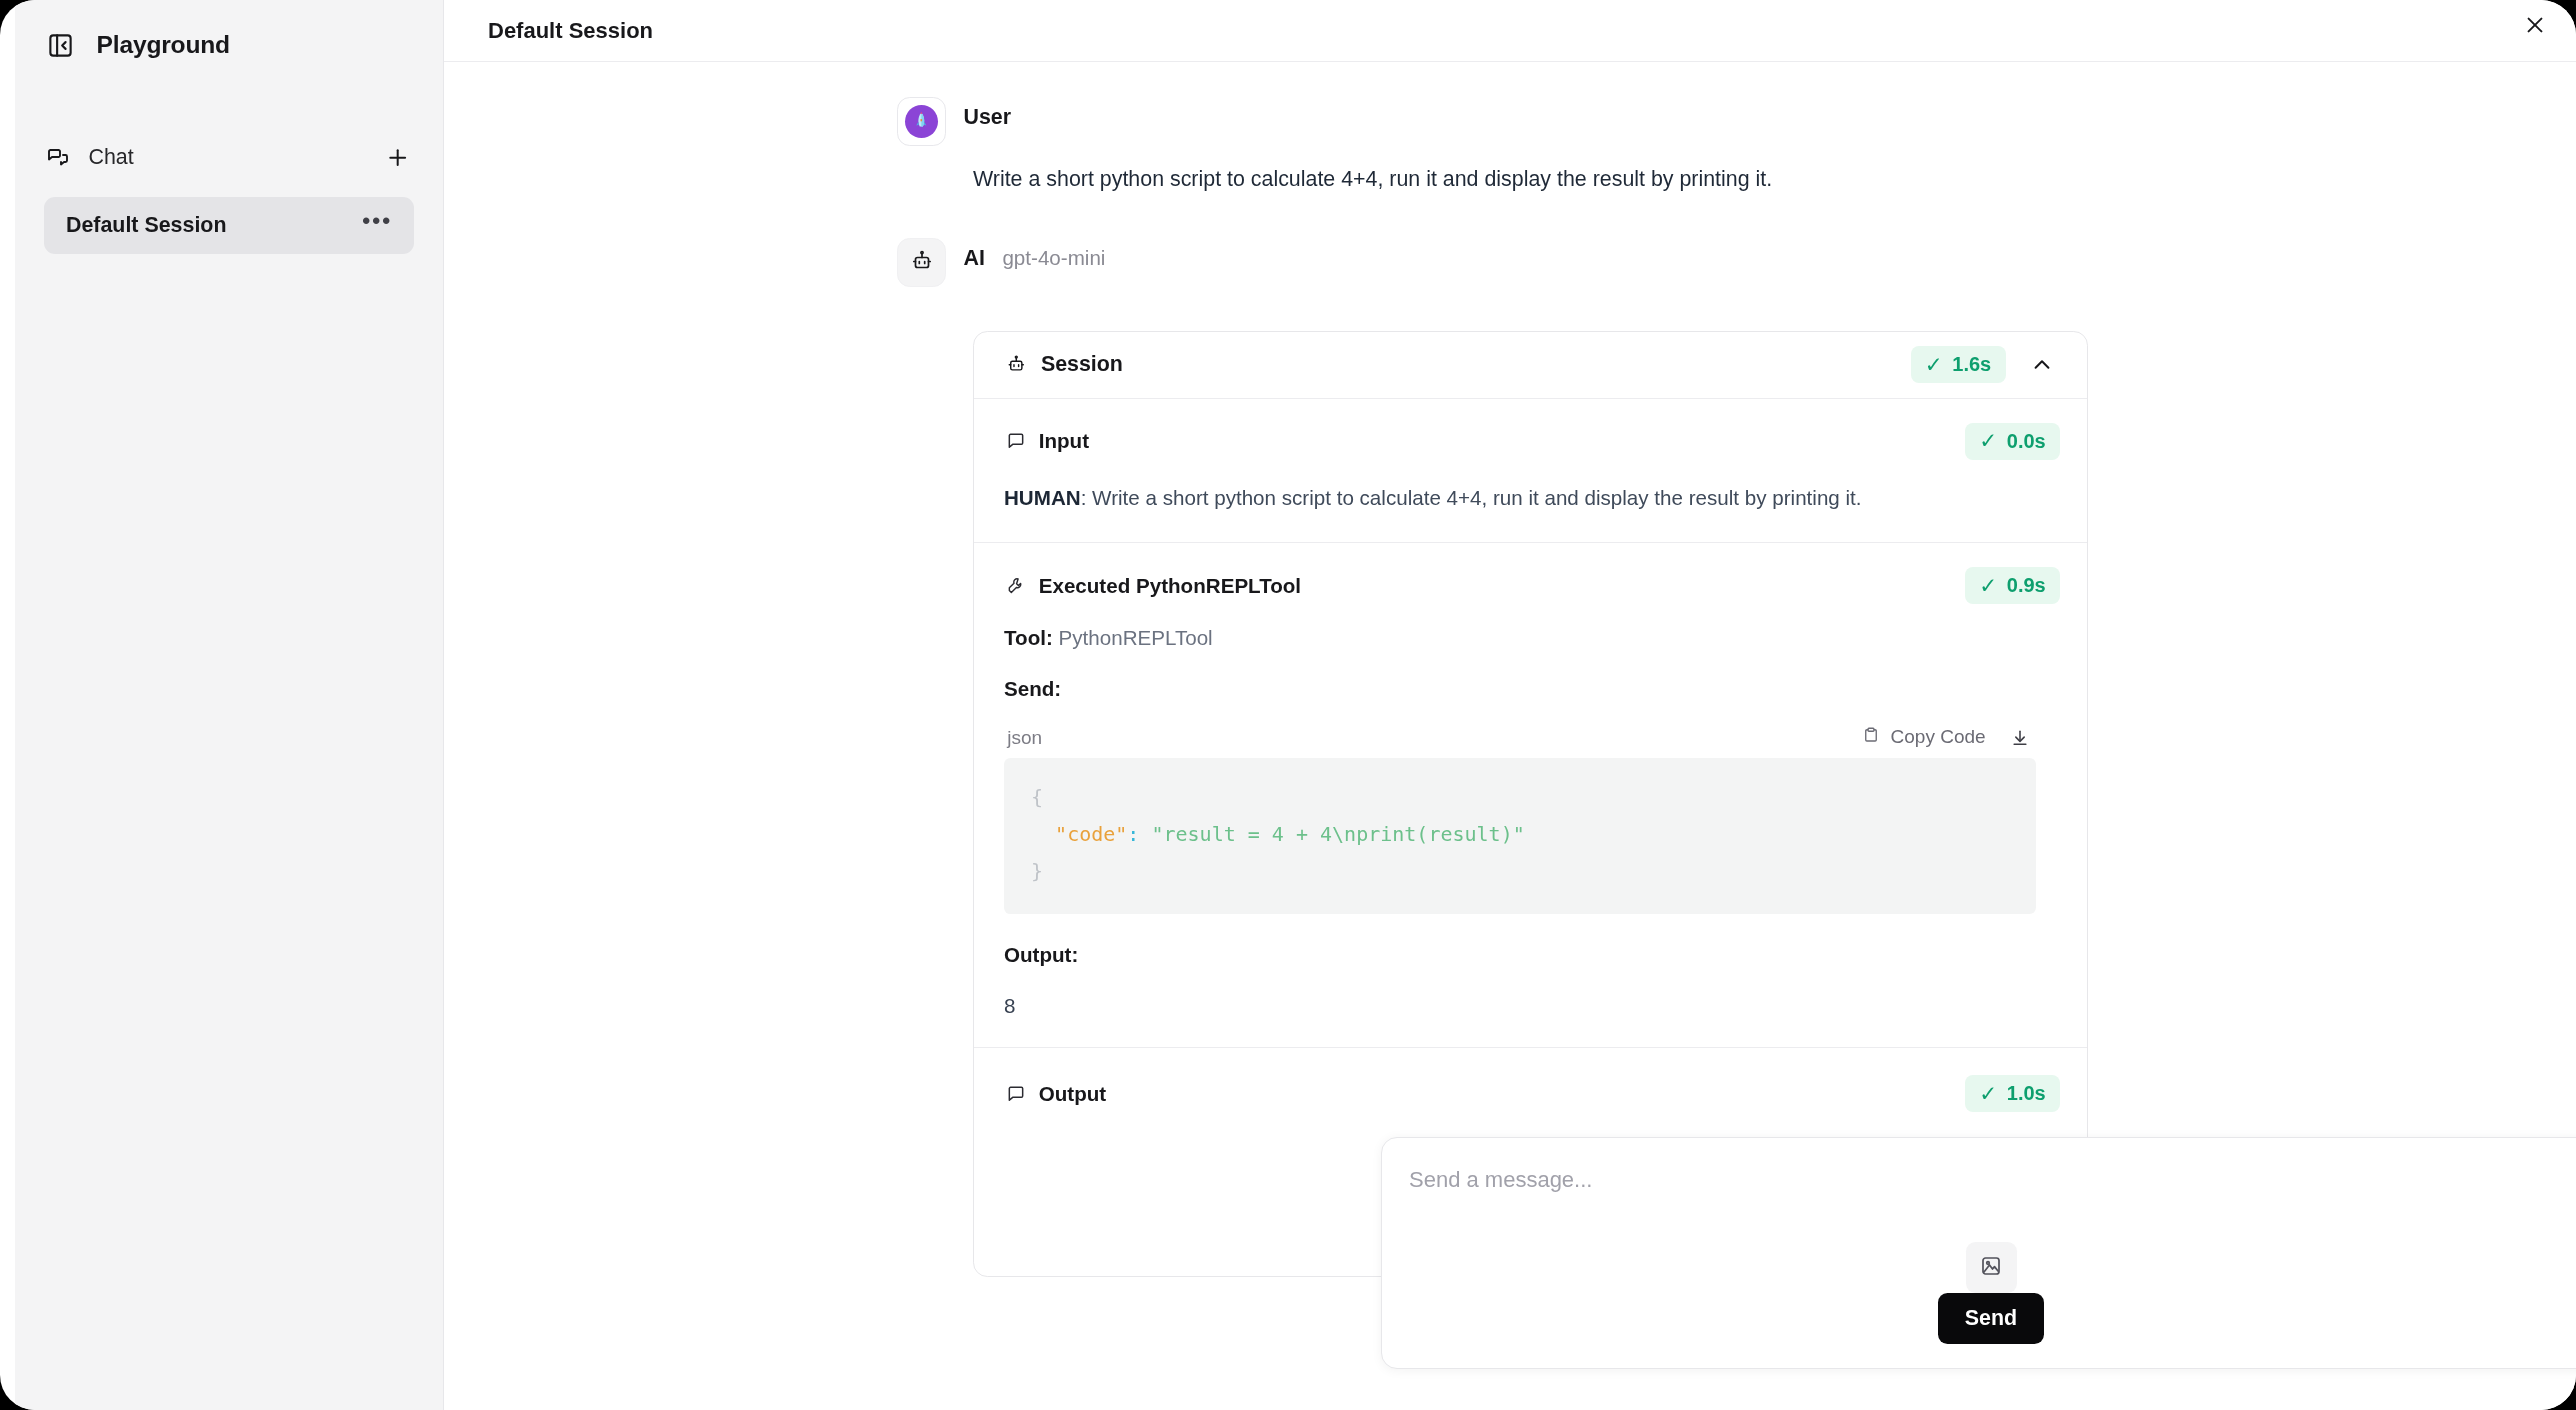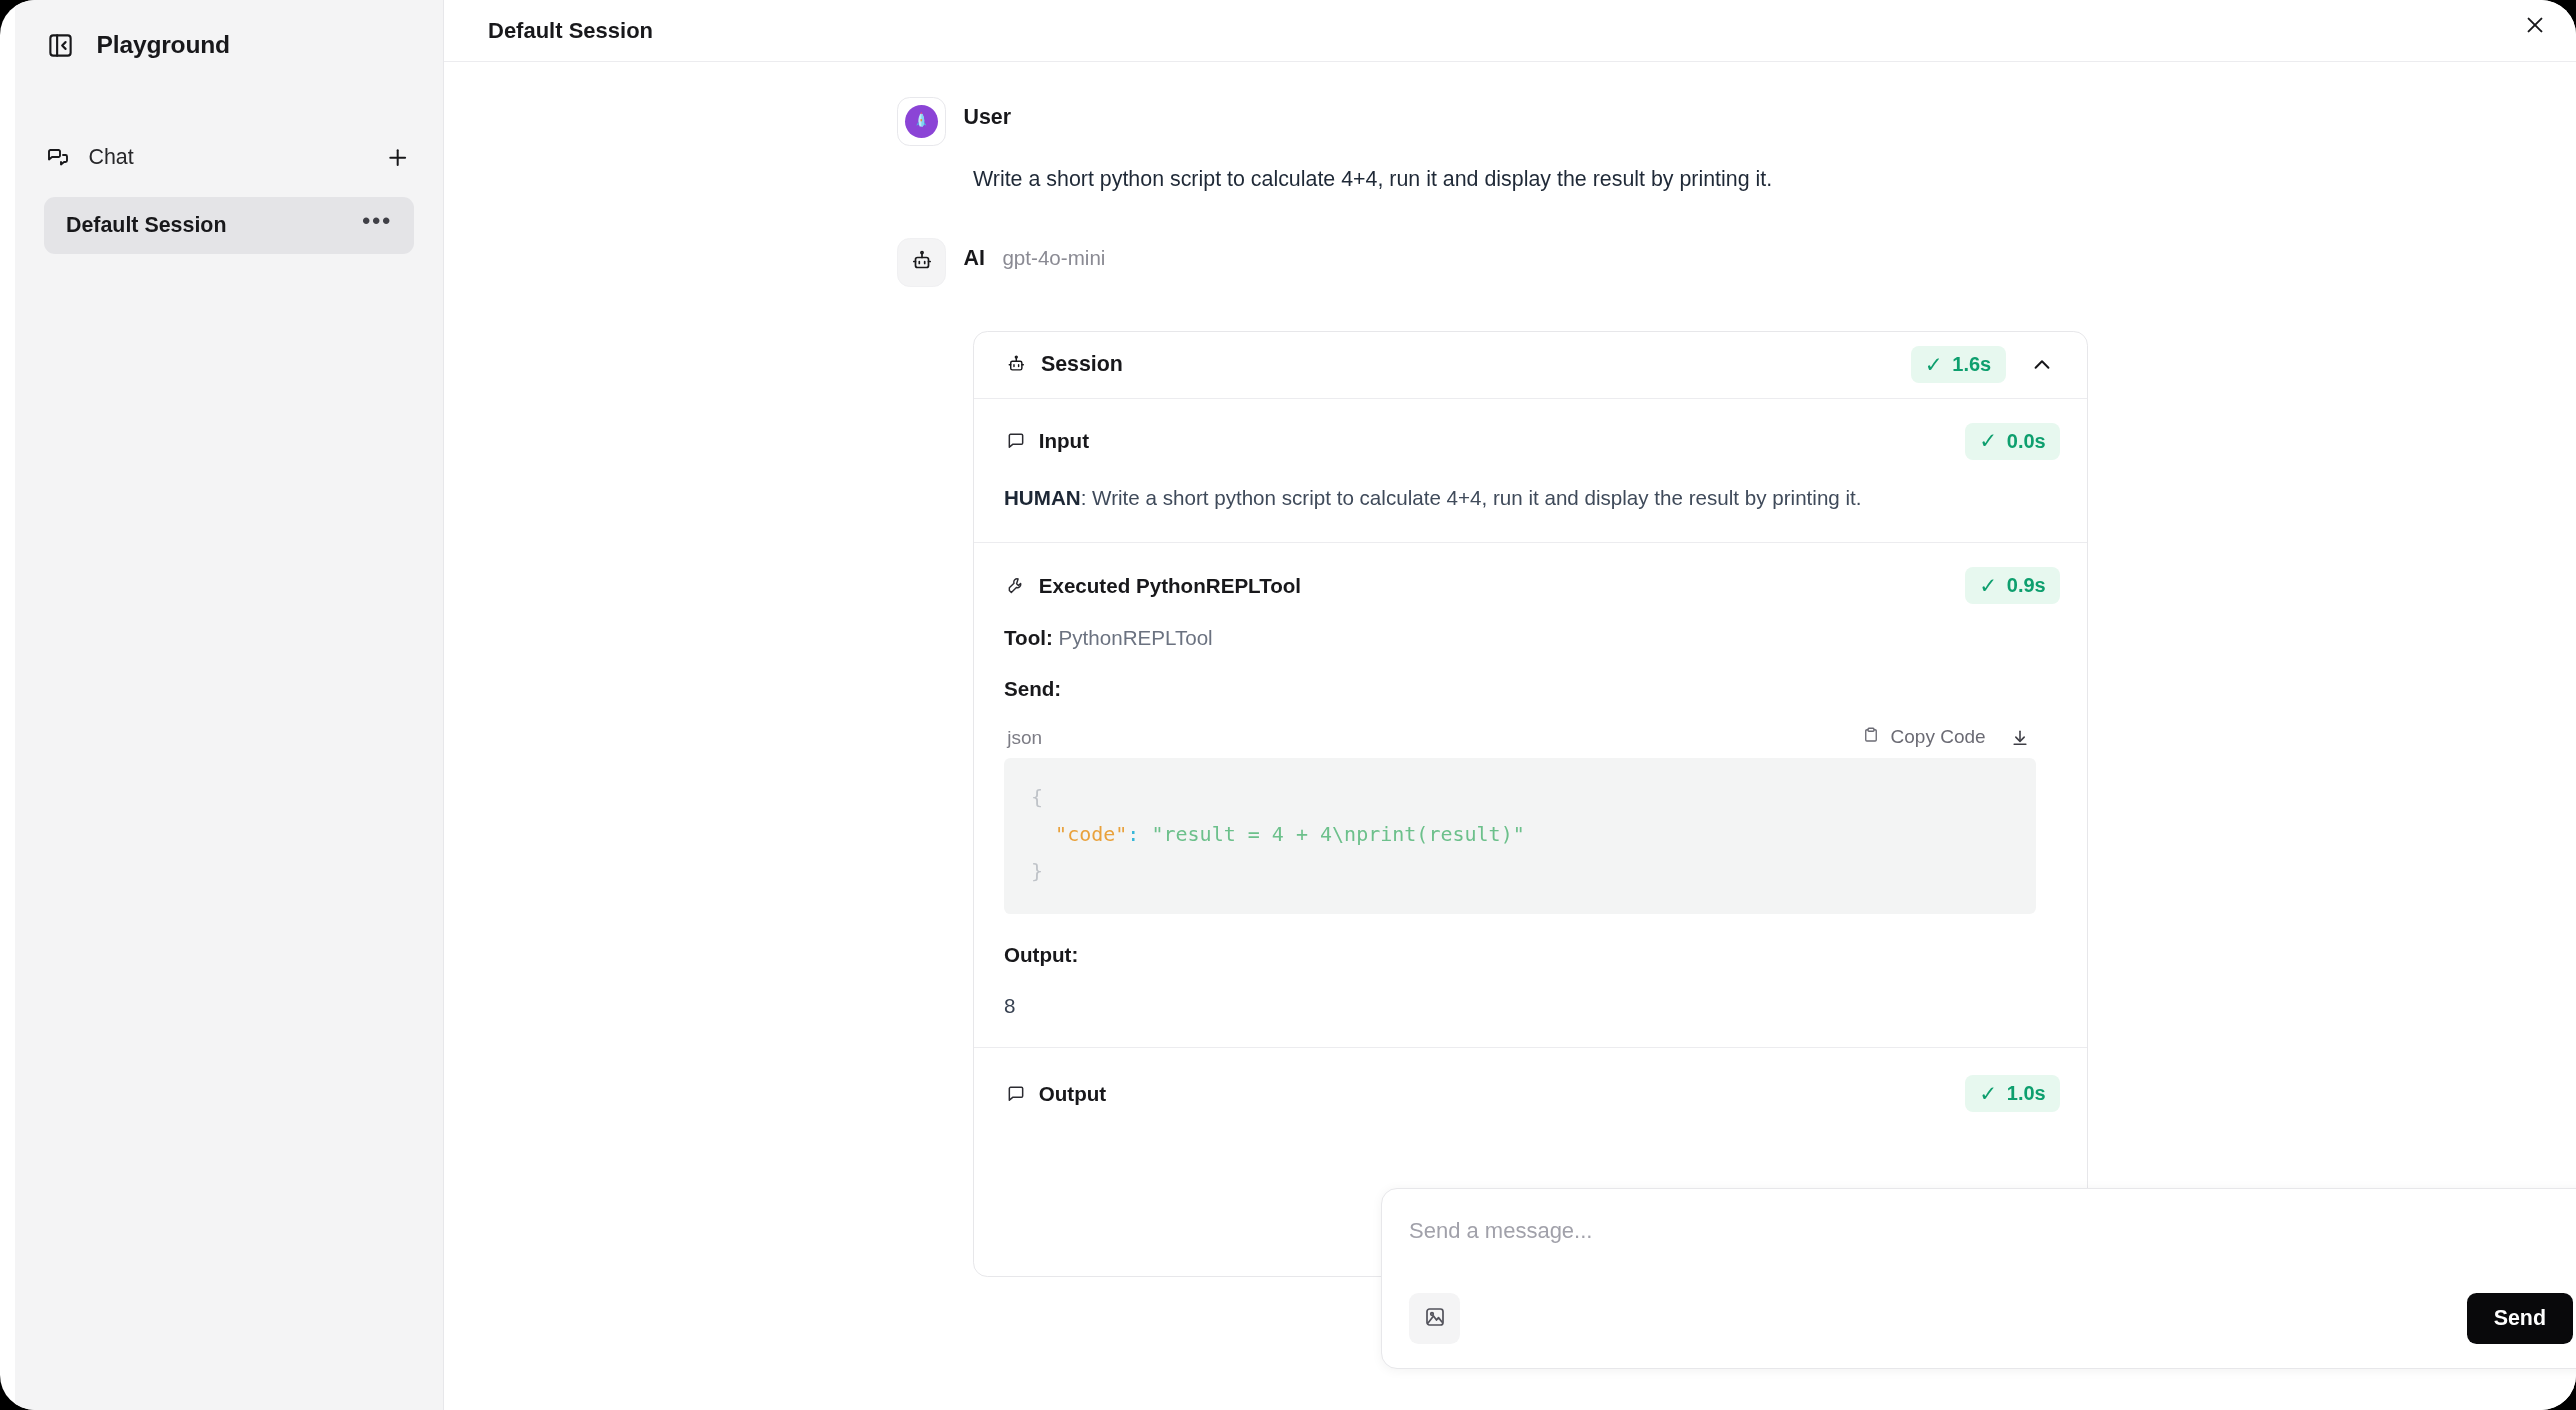--- a/index.html
+++ b/index.html
@@ -305,21 +305,21 @@
     box-shadow: 0 1.6px 11px rgba(0,0,0,0.05);
     padding: 29px 27px 24px 27px;
     margin-left: 35px;
   }
   .composer-input {
     font-size: 22px;
     color: #a1a1aa;
     padding-bottom: 49px;
   }
   .composer-row {
-    display: flex; align-items: center;
+    display: flex; align-items: center; flex-direction: column;
   }
   .img-btn {
     width: 51px; height: 51px;
     background: #f4f4f5;
     border-radius: 9.5px;
     display: flex; align-items: center; justify-content: center;
     color: #52525b;
     cursor: pointer;
   }
   .spacer { flex: 1; }

